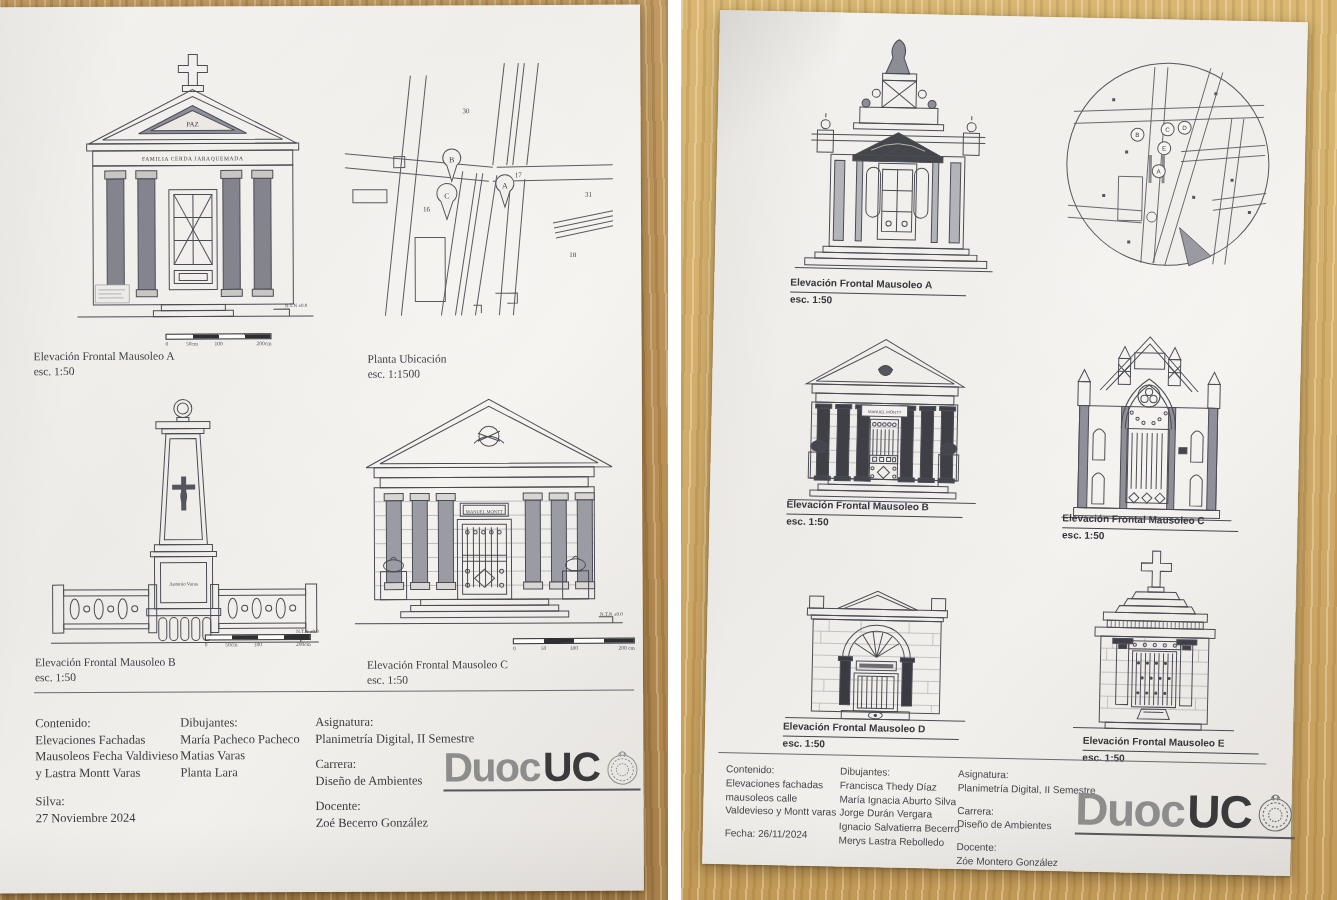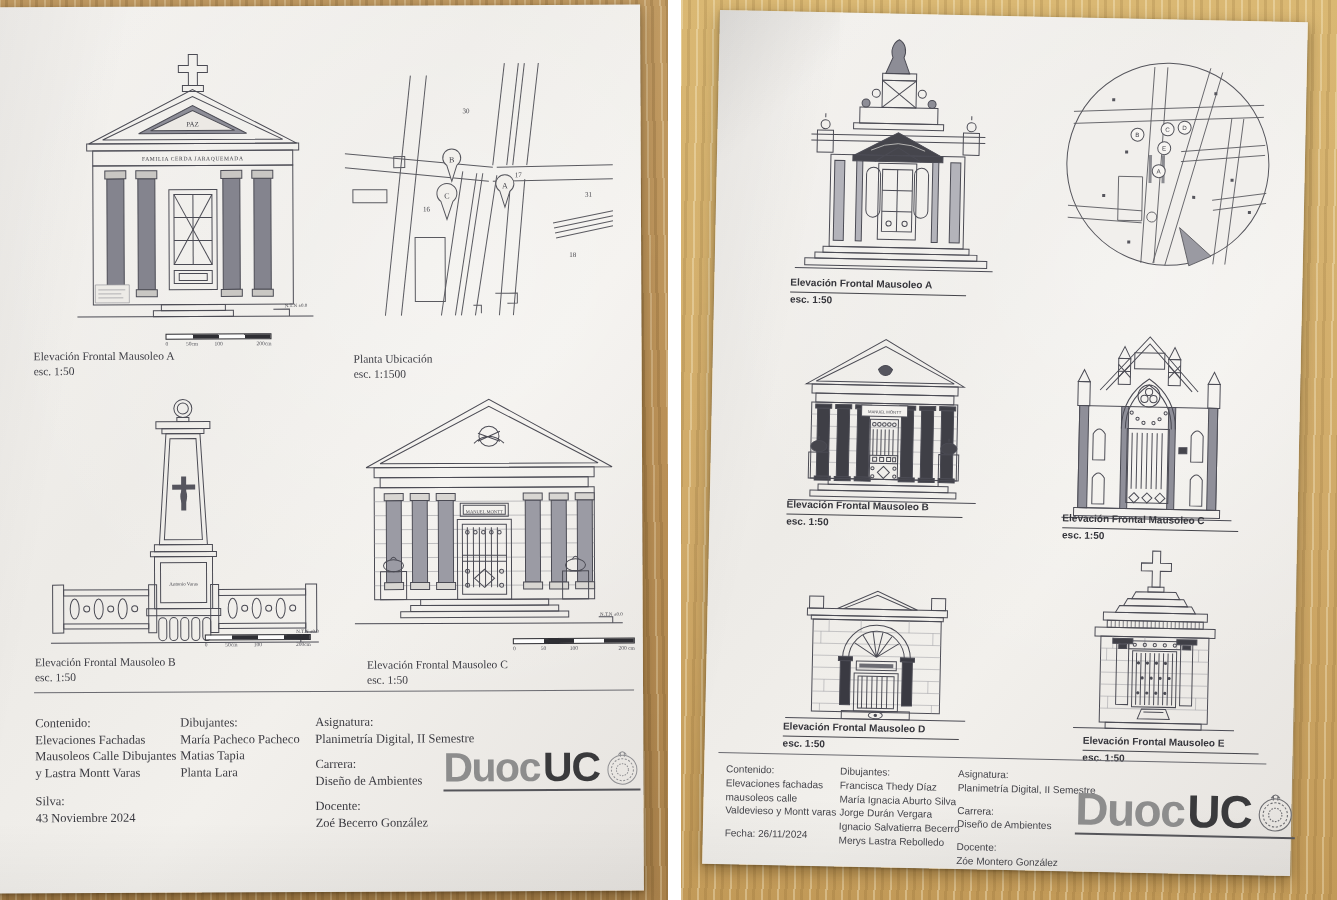--- a/index.html
+++ b/index.html
@@ -179,21 +179,21 @@
         <g>
           <path d="M108 140 l-6 18 l-6 -18 a10 10 0 1 1 12 0" fill="#f2f0ec" stroke="#55555c"></path>
           <text x="102" y="137" font-size="8" text-anchor="middle" fill="#45454b" font-family="Liberation Serif,serif">C</text>
         </g>
         <g>
           <path d="M165 130 l-5 16 l-5 -16 a9 9 0 1 1 10 0" fill="#f2f0ec" stroke="#55555c"></path>
           <text x="160" y="127" font-size="8" text-anchor="middle" fill="#45454b" font-family="Liberation Serif,serif">A</text>
         </g>
       </svg>
 
-      <div class="lbl serif" style="left:364px;top:346px">
+      <div class="lbl serif" style="left:378px;top:346px">
         <div class="l1">Planta Ubicación</div>
         <div class="l2">esc. 1:1500</div>
       </div>
 
       <svg class="abs" style="left:60px;top:386px" width="270" height="256" viewBox="0 0 270 256">
         <g stroke="#4b4b54" stroke-width="1" fill="none">
           <line x1="0" y1="250" x2="268" y2="250"></line>
           <circle cx="133" cy="16" r="9"></circle>
           <circle cx="133" cy="16" r="5.5"></circle>
           <rect x="127" y="25" width="12" height="4"></rect>
@@ -341,31 +341,31 @@
       <div class="lbl serif" style="left:376px;top:652px">
         <div class="l1">Elevación Frontal Mausoleo C</div>
         <div class="l2">esc. 1:50</div>
       </div>
 
       <div class="tline" style="left:43px;top:685px;width:600px"></div>
 
       <div class="tb serif" style="left:44px;top:708px">
         <div>Contenido:</div>
         <div>Elevaciones Fachadas</div>
-        <div>Mausoleos Calle Dibujantes</div>
+        <div>Mausoleos Fecha Valdivieso</div>
         <div>y Lastra Montt Varas</div>
         <div class="gap"></div>
         <div>Silva:</div>
-        <div>43 Noviembre 2024</div>
+        <div>27 Noviembre 2024</div>
       </div>
 
       <div class="tb serif" style="left:189px;top:708px">
         <div>Dibujantes:</div>
         <div>María Pacheco Pacheco</div>
-        <div>Matias Tapia</div>
+        <div>Matias Varas</div>
         <div>Planta Lara</div>
       </div>
 
       <div class="tb serif" style="left:324px;top:708px">
         <div>Asignatura:</div>
         <div>Planimetría Digital, II Semestre</div>
         <div class="gap-s"></div>
         <div>Carrera:</div>
         <div>Diseño de Ambientes</div>
         <div class="gap-s"></div>

